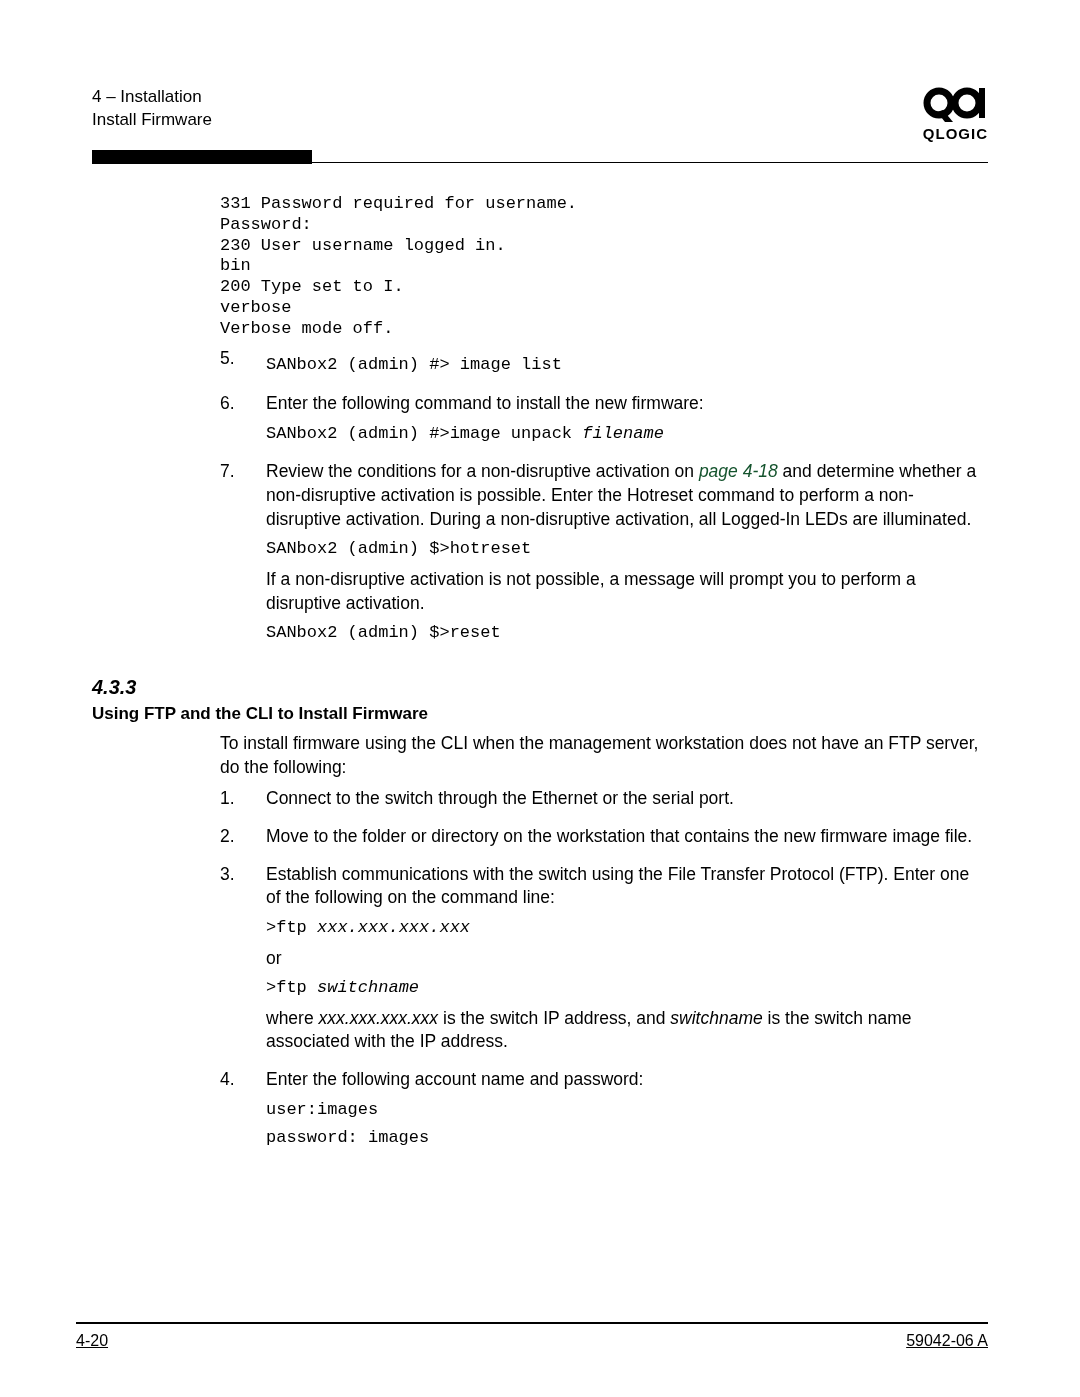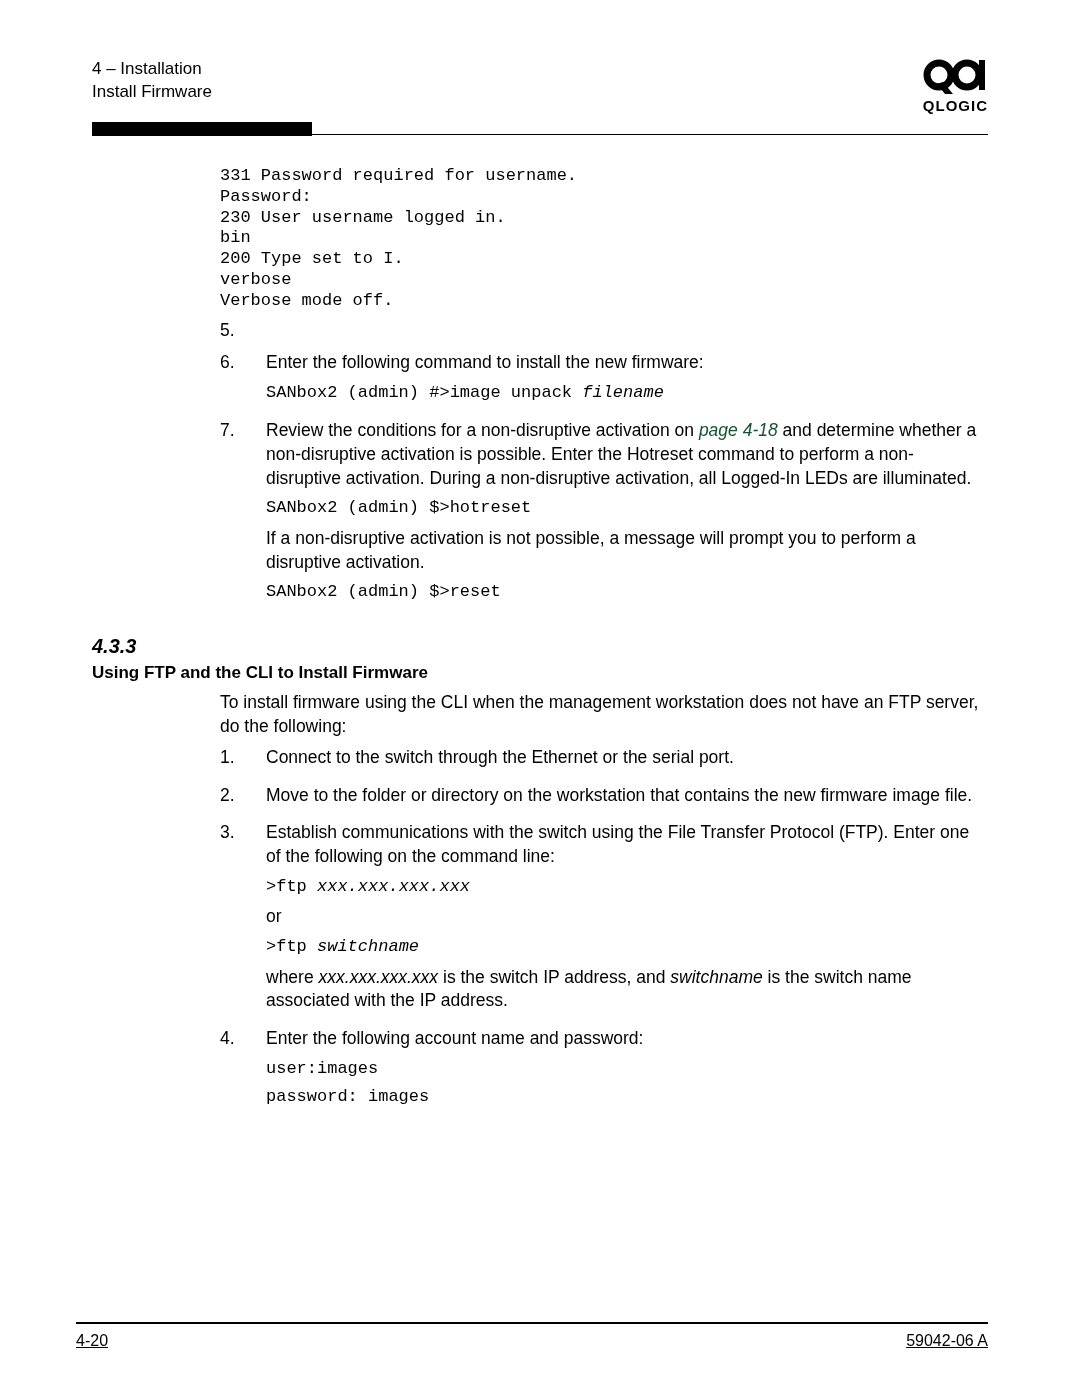--- a/index.html
+++ b/index.html
@@ -9,21 +9,21 @@
     font-family: Arial, Helvetica, sans-serif;
     color: #000;
     font-size: 17.5px;
     line-height: 1.35;
   }
   .page {
     width: 1080px;
     height: 1397px;
     position: relative;
     box-sizing: border-box;
-    padding: 58px 92px 45px 92px;
+    padding: 86px 92px 45px 92px;
   }
   .header {
     display: flex;
     justify-content: space-between;
     align-items: flex-start;
     margin-bottom: 6px;
   }
   .hdr-left {
     font-size: 17px;
   }
@@ -151,20 +151,21 @@
 Password:
 230 User username logged in.
 bin
 200 Type set to I.
 verbose
 Verbose mode off.</div>
 
     <div class="step">
       <div class="step-num">5.</div>
       <div class="step-body">
+        <div class="code">SANbox2 (admin) #&gt; image list</div>
       </div>
     </div>
 
     <div class="step">
       <div class="step-num">6.</div>
       <div class="step-body">
         <p>Enter the following command to install the new firmware:</p>
         <div class="code"><span>SANbox2 (admin) #&gt;image unpack </span><span class="ital">filename</span></div>
       </div>
     </div>

